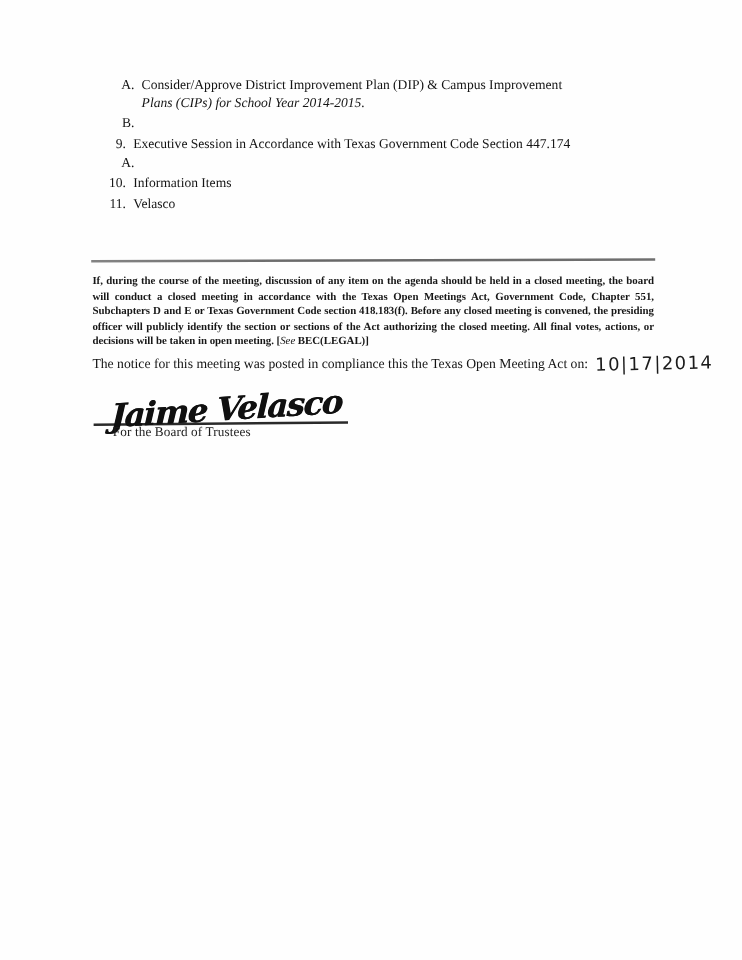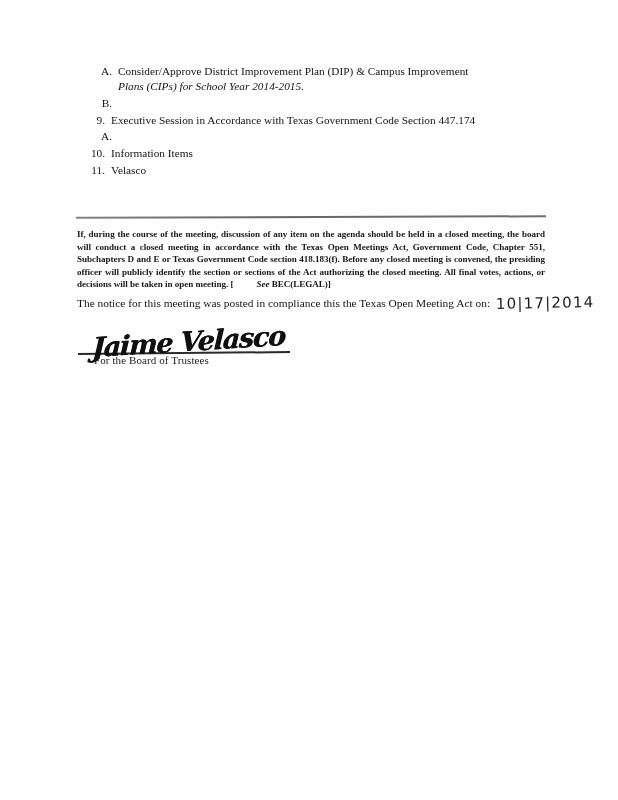--- a/index.html
+++ b/index.html
@@ -75,21 +75,21 @@
     left: 77px;
     top: 228px;
     width: 468px;
     font-size: 9.05px;
     line-height: 12.55px;
     text-align: justify;
     font-weight: 700;
     letter-spacing: -0.02px;
     color: #171717;
   }
-  .fineprint .see { font-style: italic; font-weight: 700; padding-left: 23px; }
+  .fineprint .see { font-style: italic; font-weight: 400; }
 
   
   .notice {
     position: absolute;
     left: 77px;
     top: 295px;
     width: 500px;
     font-size: 11.4px;
     line-height: 15px;
     white-space: nowrap;

